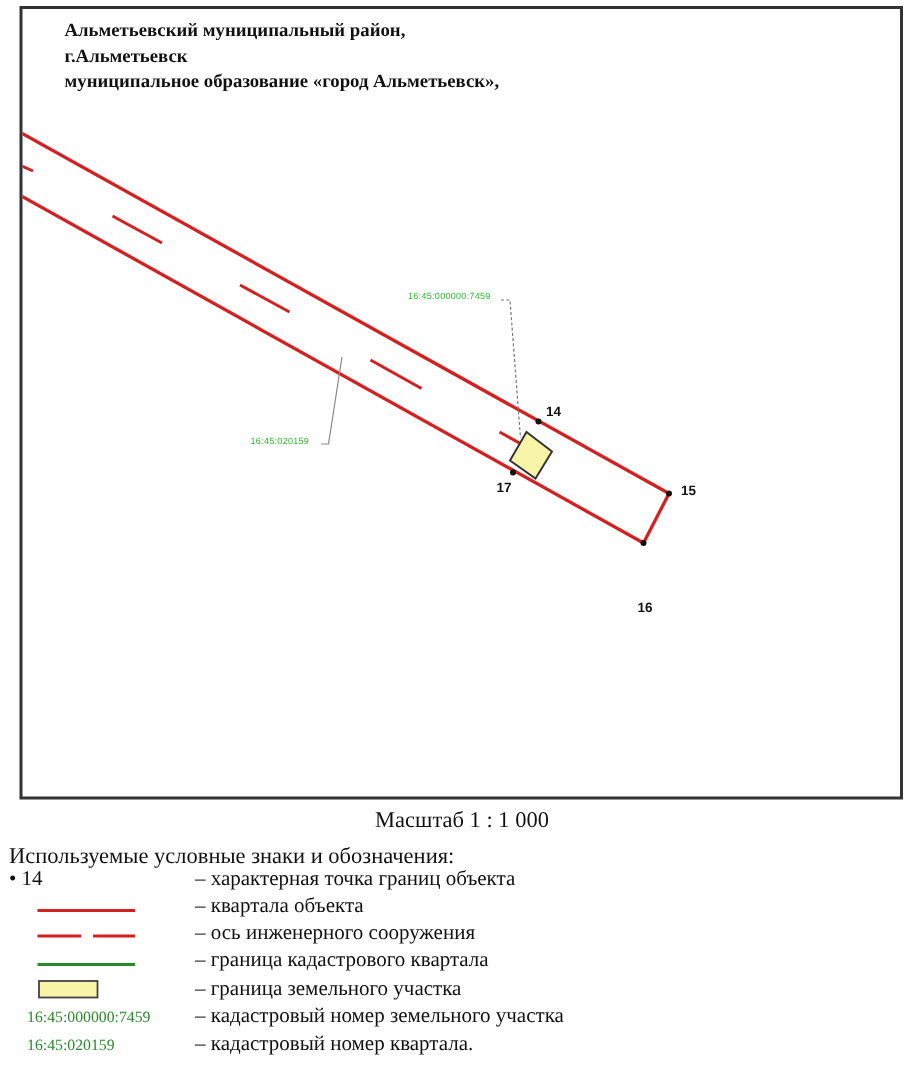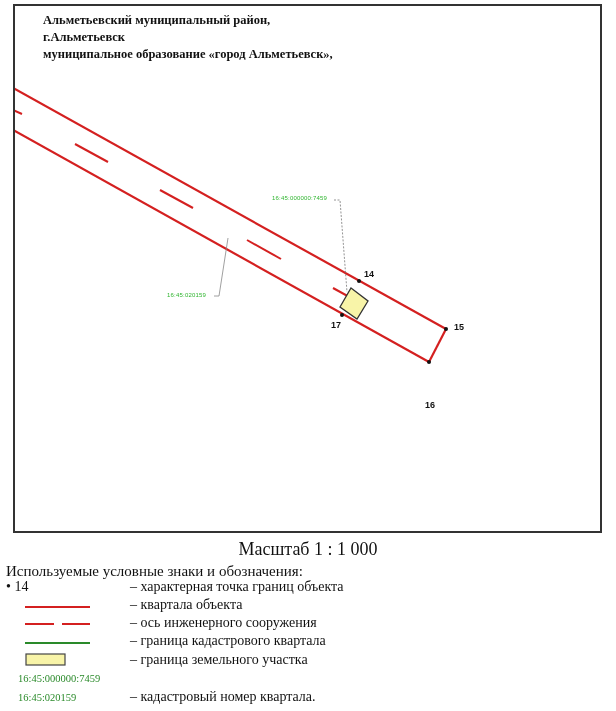--- a/index.html
+++ b/index.html
@@ -1,20 +1,20 @@
 <!DOCTYPE html>
 <html><head>
 <meta charset="utf-8">
 <style>
   html, body { margin:0; padding:0; background:#ffffff; }
   body { width:616px; height:711px; position:relative; overflow:hidden; font-family:"Liberation Serif", serif; color:#111; }
   .frame { position:absolute; left:13px; top:4px; width:589px; height:529px; border:2px solid #333; box-sizing:border-box; background:#fff; }
   .header { position:absolute; left:28px; top:12px; font-weight:bold; font-size:12.5px; line-height:17px;margin-left:15px; }
   .map-svg { position:absolute; left:0; top:0; }
-  .scale { position:absolute; left:0; width:616px; top:539px; text-align:center; font-size:18px; }
+  .scale { position:absolute; left:0; width:616px; top:539px; text-align:center; font-size:15px; }
   .legend-title { position:absolute; left:6px; top:563px; font-size:15px; }
   .legend-row { position:absolute; left:6px; height:17px; font-size:14px; line-height:17px; width:610px; }
   .legend-sym { position:absolute; left:0; top:0; width:120px; height:17px; }
   .legend-desc { position:absolute; left:124px; top:0; white-space:nowrap; }
   .code { font-size:10.5px; color:#2a8a2a; position:absolute; left:12px; top:1px; }
   .pt-label { font-size:14px; position:absolute; left:0; }
 </style>
 </head>
 <body>
 
@@ -98,17 +98,18 @@
   <span class="legend-desc">– граница кадастрового квартала</span>
 </div>
 <div class="legend-row" style="top:651px;">
   <svg class="legend-sym">
       <rect x="20" y="3" width="39" height="11" fill="#f8f4a8" stroke="#444" stroke-width="1.2"></rect>
     </svg>
   <span class="legend-desc">– граница земельного участка</span>
 </div>
 <div class="legend-row" style="top:669px;">
   <span class="code">16:45:000000:7459</span>
+  <span class="legend-desc">– кадастровый номер земельного участка</span>
 </div>
 <div class="legend-row" style="top:688px;">
   <span class="code">16:45:020159</span>
   <span class="legend-desc">– кадастровый номер квартала.</span>
 </div>
 
 </body></html>

